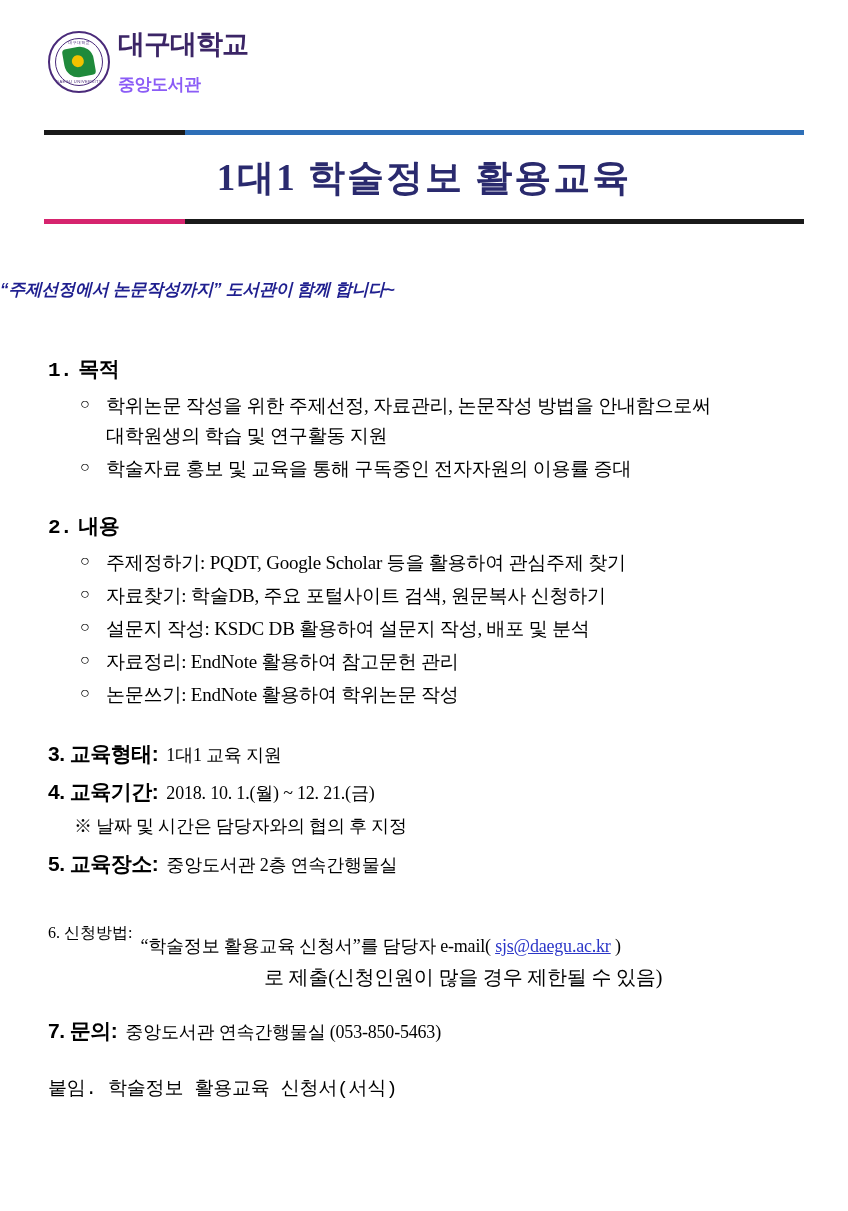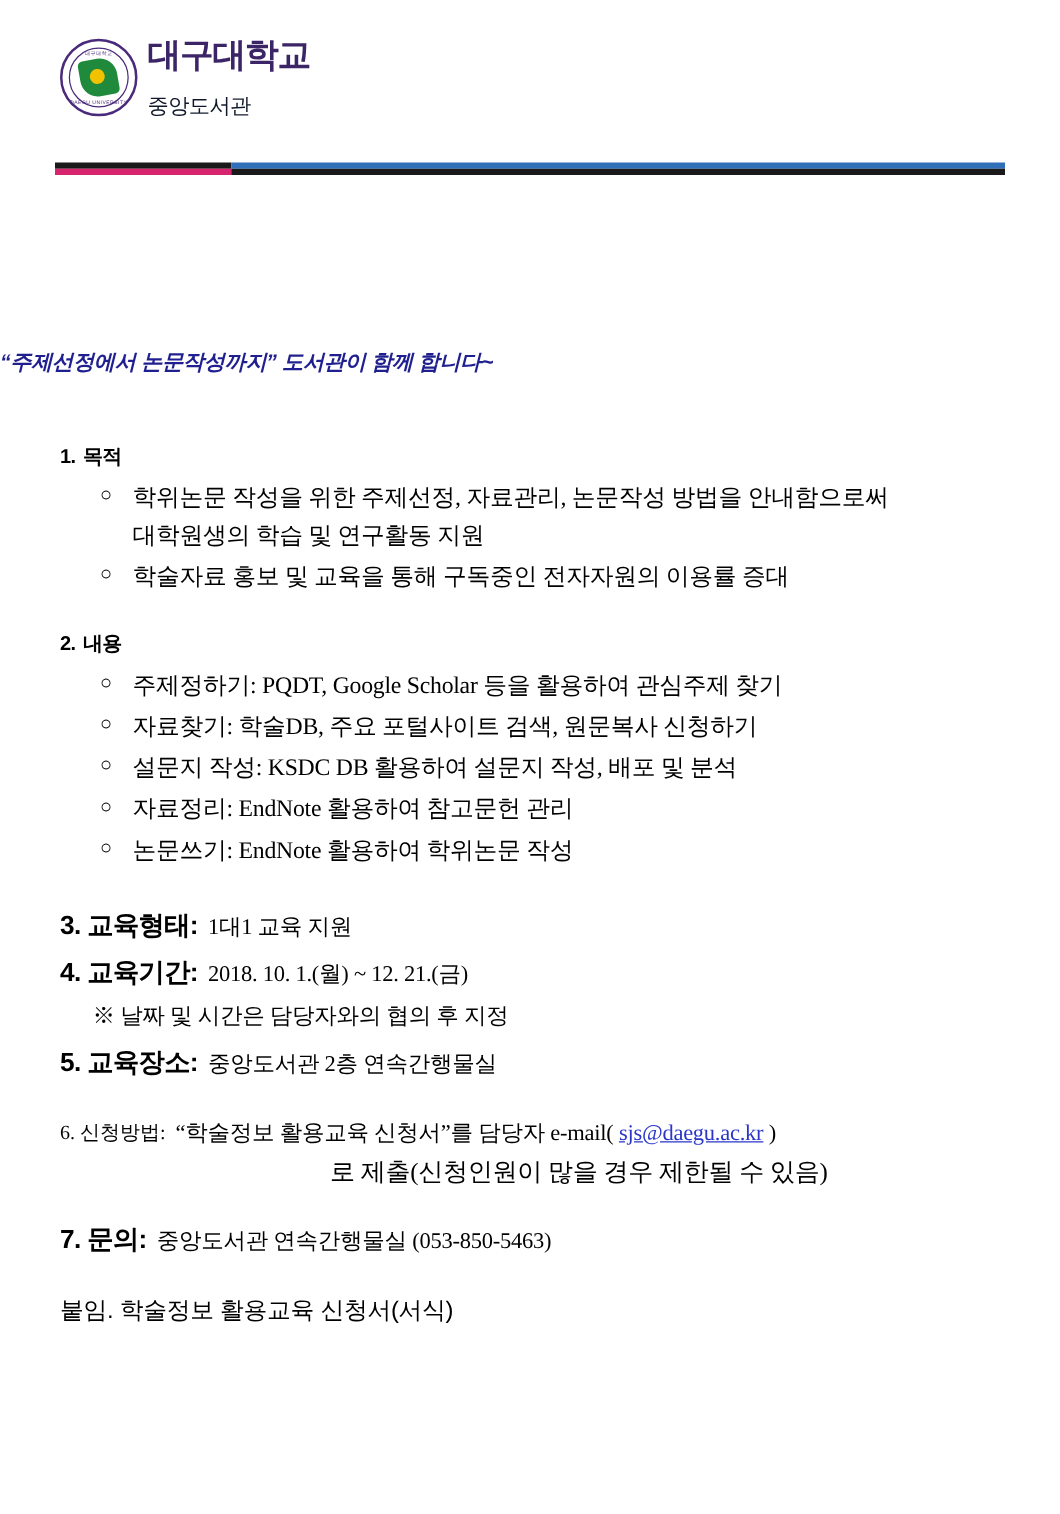--- a/index.html
+++ b/index.html
@@ -93,23 +93,23 @@
   }
   .logo-text .univ {
     font-family: "Liberation Sans", sans-serif;
     font-weight: bold;
     font-size: 27px;
     color: #3b2566;
     letter-spacing: -1px;
   }
   .logo-text .lib {
     font-family: "Liberation Sans", sans-serif;
-    font-weight: normal;
+    font-weight: bold;
     font-size: 17px;
-    color: #0f172a;
+    color: #8b5cf6;
     letter-spacing: -0.5px;
     margin-top: 18px;
   }
 
   
   .title-block {
     position: absolute;
     left: 44px;
     top: 130px;
     width: 760px;
@@ -152,22 +152,22 @@
   .content {
     position: absolute;
     left: 48px;
     top: 355px;
     width: 770px;
   }
   .sec {
     margin-bottom: 4px;
   }
   .sec-head {
-    font-family: Liberation Sans, sans-serif;
-    font-size: 16px;
+    font-family: Liberation Mono, monospace;
+    font-size: 21px;
     font-weight: bold;
     letter-spacing: -0.5px;
     margin: 0 0 8px 0;
   }
   .sec-head .num { margin-right: 6px; }
 
   .bullets {
     list-style: none;
     margin: 0;
     padding: 0 0 0 32px;
@@ -226,35 +226,36 @@
 
   .apply-row {
     display: flex;
     align-items: center;
   }
   .apply-row .value2 {
     font-family: "Liberation Serif", serif;
     font-size: 18px;
     margin-left: 8px;
     letter-spacing: -0.2px;
+    margin-top: 26px;
   }
   .email-link {
     color: #2b36c8;
     text-decoration: underline;
   }
   .apply-second {
     font-family: "Liberation Serif", serif;
     font-size: 20px;
     padding-left: 216px;
     margin-top: 6px;
     letter-spacing: -0.2px;
   }
 
   .attachment {
-    font-family: Liberation Sans, sans-serif;
+    font-family: Liberation Mono, monospace;
     font-size: 19px;
     margin-top: 30px;
     letter-spacing: -0.2px;
   }
 </style>
 </head>
 <body>
 
 <div class="page">
 
@@ -270,20 +271,21 @@
       <div class="univ">대구대학교</div>
       <div class="lib">중앙도서관</div>
     </div>
   </div>
 
   <div class="title-block">
     <div class="rule top">
       <div class="seg-dark"></div>
       <div class="seg-blue"></div>
     </div>
+    <div class="main-title">1대1 학술정보 활용교육</div>
     <div class="rule bottom">
       <div class="seg-pink"></div>
       <div class="seg-dark"></div>
     </div>
   </div>
 
   <div class="subtitle">“주제선정에서 논문작성까지” 도서관이 함께 합니다~</div>
 
   <div class="content">
 

